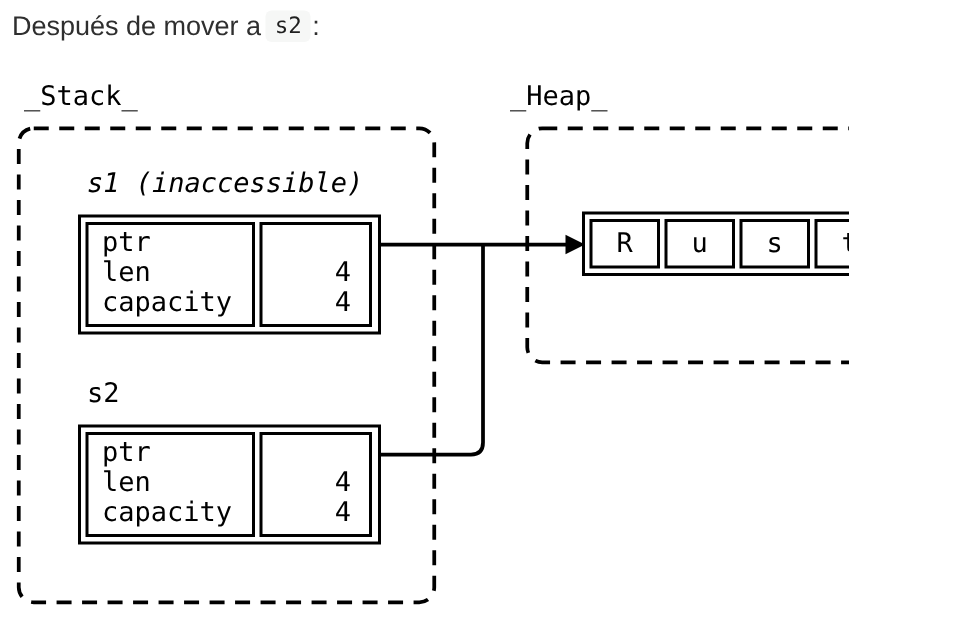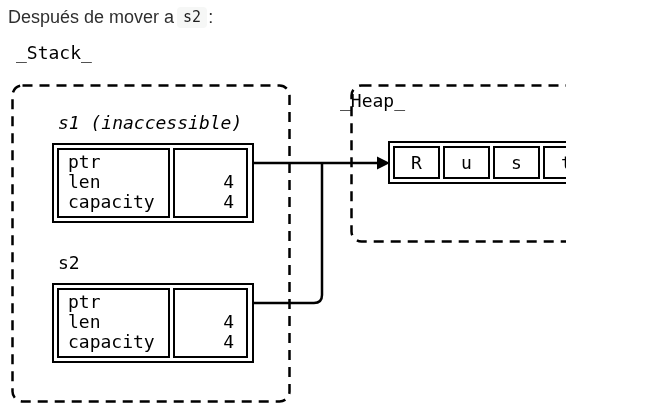--- a/index.html
+++ b/index.html
@@ -39,21 +39,21 @@
   }
   
   .dlabel {
     position: absolute;
     font-family: "DejaVu Sans Mono", monospace;
     font-size: 18px;
     line-height: 22px;
     color: #000000;
     white-space: pre;
   }
-  .section-label { top: 42px; }
+  .section-label { top: 54px; }
   
   .frame-table {
     position: absolute;
     box-sizing: border-box;
     width: 202px;
     height: 80px;
     border: 2.5px solid #000;
     padding: 3px;
     display: flex;
     gap: 3px;
@@ -127,21 +127,21 @@
 
     <circle cx="212" cy="163" r="4.5" fill="#fff" stroke="#000" stroke-width="2.5"></circle>
     <circle cx="212" cy="303" r="4.5" fill="#fff" stroke="#000" stroke-width="2.5"></circle>
   </svg>
 
   <div class="title">
     <span>Después de mover a</span><span class="code-chip">s2</span><span>:</span>
   </div>
 
   <div class="dlabel section-label" style="left:16px;">_Stack_</div>
-  <div class="dlabel section-label" style="left:340px;margin-top:48px;">_Heap_</div>
+  <div class="dlabel section-label" style="left:340px;">_Heap_</div>
 
   <div class="dlabel" style="left:58px; top:112px;font-style:italic;">s1 (inaccessible)</div>
   <div class="frame-table" style="left:52px; top:143px;">
     <div class="col fields">
       <div class="row">ptr</div>
       <div class="row">len</div>
       <div class="row">capacity</div>
     </div>
     <div class="col values">
       <div class="row"></div>

